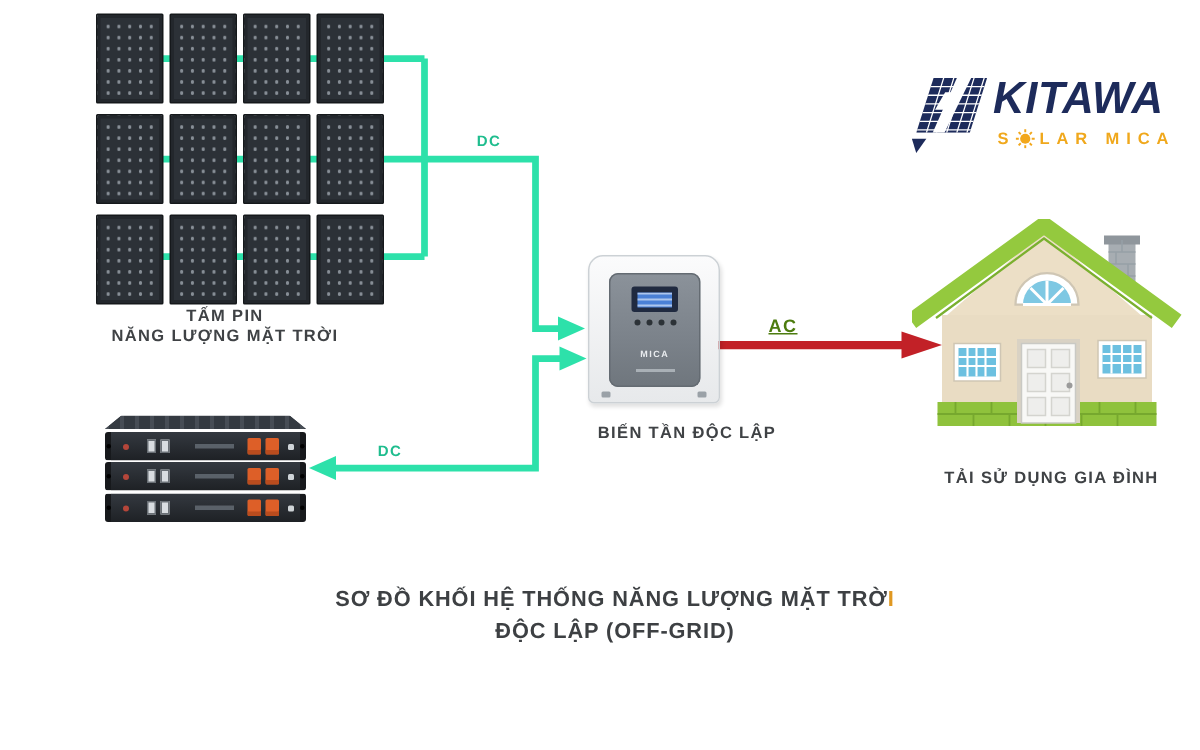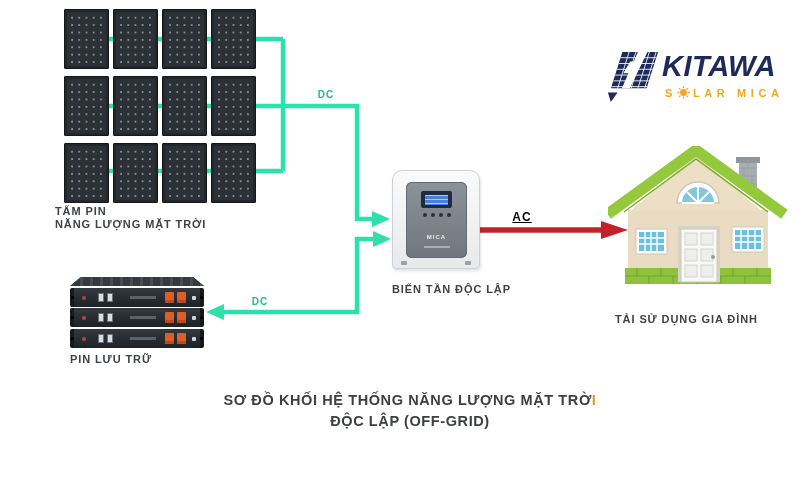--- a/index.html
+++ b/index.html
@@ -21,24 +21,24 @@
   
   .panel-grid{position:absolute;left:64px;top:9px;display:grid;
     grid-template-columns:repeat(4,45px);grid-auto-rows:60px;gap:7px 4px;z-index:2;}
   .panel{background-color:#2c3137;border:1px solid #15181b;border-radius:1px;
     box-shadow:inset 0 0 0 2px #23272c;
     background-image:radial-gradient(circle,#878e96 1px,rgba(0,0,0,0) 1.35px);
     background-size:7.2px 7.4px;background-position:3.5px 4px;}
 
   
   .lbl{position:absolute;color:var(--label);font-weight:bold;font-size:11px;
-    letter-spacing:.9px;text-align:left;line-height:13px;z-index:3;}
+    letter-spacing:.9px;text-align:center;line-height:13px;z-index:3;}
   .wire-lbl{position:absolute;font-weight:bold;z-index:3;text-align:center;}
   .dc-txt{color:#1fbd8e;font-size:10px;letter-spacing:1px;}
-  .ac-txt{color:#000000;font-size:12px;letter-spacing:1px;text-decoration:underline;}
+  .ac-txt{color:#4d7c0f;font-size:12px;letter-spacing:1px;text-decoration:underline;}
 
   
   .battery{position:absolute;left:70px;top:277px;width:134px;z-index:2;}
   .bat-top{width:134px;height:9px;background:#3a3f46;
     clip-path:polygon(11px 0,123px 0,134px 100%,0 100%);
     background-image:repeating-linear-gradient(90deg,#474d55 0 3px,#343a41 3px 10px);}
   .bat-module{position:relative;width:134px;height:19px;margin-top:1.5px;
     background:linear-gradient(#343940,#1e2125);border-radius:2px;
     border-left:4px solid #17191c;border-right:4px solid #17191c;}
   .bat-module::before,.bat-module::after{content:"";position:absolute;top:8px;width:3px;height:3px;
@@ -160,21 +160,20 @@
           <span class="m-led"></span>
           <span class="m-sw"></span>
           <span class="m-sw m-sw2"></span>
           <span class="m-bar"></span>
           <span class="m-or m-or1"></span>
           <span class="m-or m-or2"></span>
           <span class="m-dot"></span>
         </div>
       </div>
   </div>
-  <div class="lbl" style="left:70px;top:353px;width:140px;">PIN LƯU TRỮ</div>
 
   <div class="inverter">
     <div class="inv-face">
       <div class="inv-lcd">
         <div class="inv-screen"></div>
       </div>
       <div class="inv-btns">
           <i></i>
           <i></i>
           <i></i>

